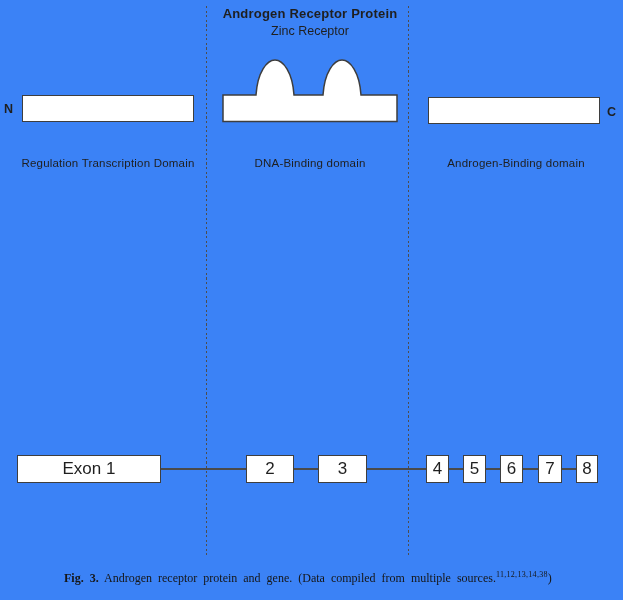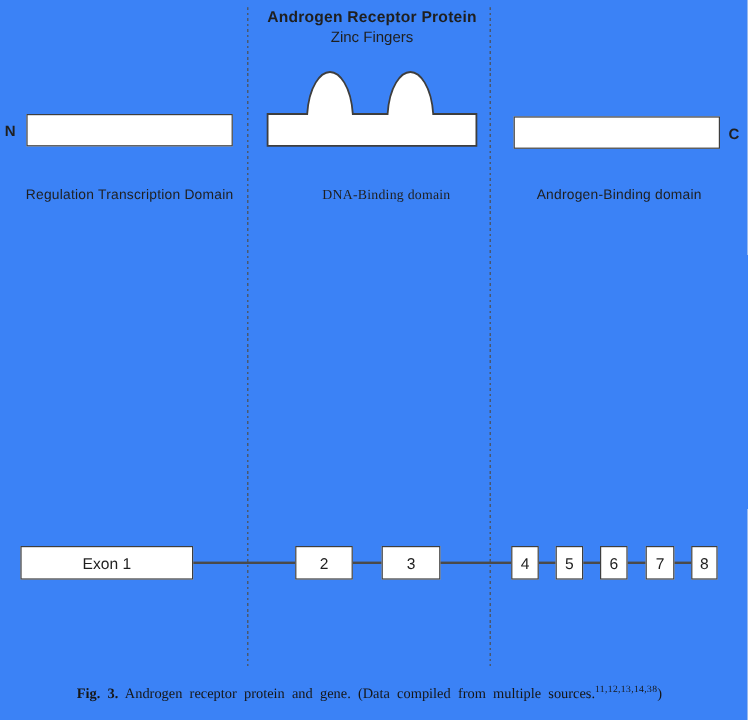--- a/index.html
+++ b/index.html
@@ -57,21 +57,21 @@
   
   .domain-label {
     position: absolute;
     top: 157px;
     width: 220px;
     text-align: center;
     font-size: 11.5px;
     letter-spacing: .2px;
   }
   #domain-label-0 { left: -2px; }
-  #domain-label-1 { left: 212px; font-family: Liberation Serif, serif; }
+  #domain-label-1 { left: 200px; }
   #domain-label-2 { left: 406px; }
 
   
   #intron-line {
     position: absolute;
     left: 160px;
     top: 468px;
     width: 418px;
     height: 1.6px;
     background: #4a4a4a;
@@ -79,21 +79,21 @@
   .exon {
     position: absolute;
     top: 455px;
     height: 28px;
     background: #fff;
     border: 1.5px solid #3e3e3e;
     box-sizing: border-box;
     display: flex;
     align-items: center;
     justify-content: center;
-    font-size: 13px;
+    font-size: 17px;
   }
   #exon-0 { left: 17px;  width: 144px; }
   #exon-1 { left: 246px; width: 48px; }
   #exon-2 { left: 318px; width: 49px; }
   #exon-3 { left: 426px; width: 23px; }
   #exon-4 { left: 463px; width: 23px; }
   #exon-5 { left: 500px; width: 23px; }
   #exon-6 { left: 538px; width: 24px; }
   #exon-7 { left: 576px; width: 22px; }
 
@@ -113,21 +113,21 @@
 </style>
 </head>
 <body>
 
 <div id="figure">
 
   <div class="vdash" id="vdash-left"></div>
   <div class="vdash" id="vdash-right"></div>
 
   <div class="abs center-col" id="protein-title">Androgen Receptor Protein</div>
-  <div class="abs center-col" id="protein-subtitle">Zinc Fingers</div>
+  <div class="abs center-col" id="protein-subtitle">Zinc Receptor</div>
 
   <div class="terminus" id="n-terminus">N</div>
   <div class="bar" id="bar-left"></div>
 
   <svg class="abs" id="dna-shape" width="180" height="70" viewBox="0 0 180 70">
     <path d="M3,40 H36 C37.5,17 47,5 55,5 C63,5 72.5,17 74,40 H103 C104.5,17 114,5 122,5 C130,5 139.5,17 141,40 H177 V66.5 H3 Z" fill="#ffffff" stroke="#3e3e3e" stroke-width="1.5" stroke-linejoin="miter"></path>
   </svg>
 
   <div class="bar" id="bar-right"></div>
   <div class="terminus" id="c-terminus">C</div>

